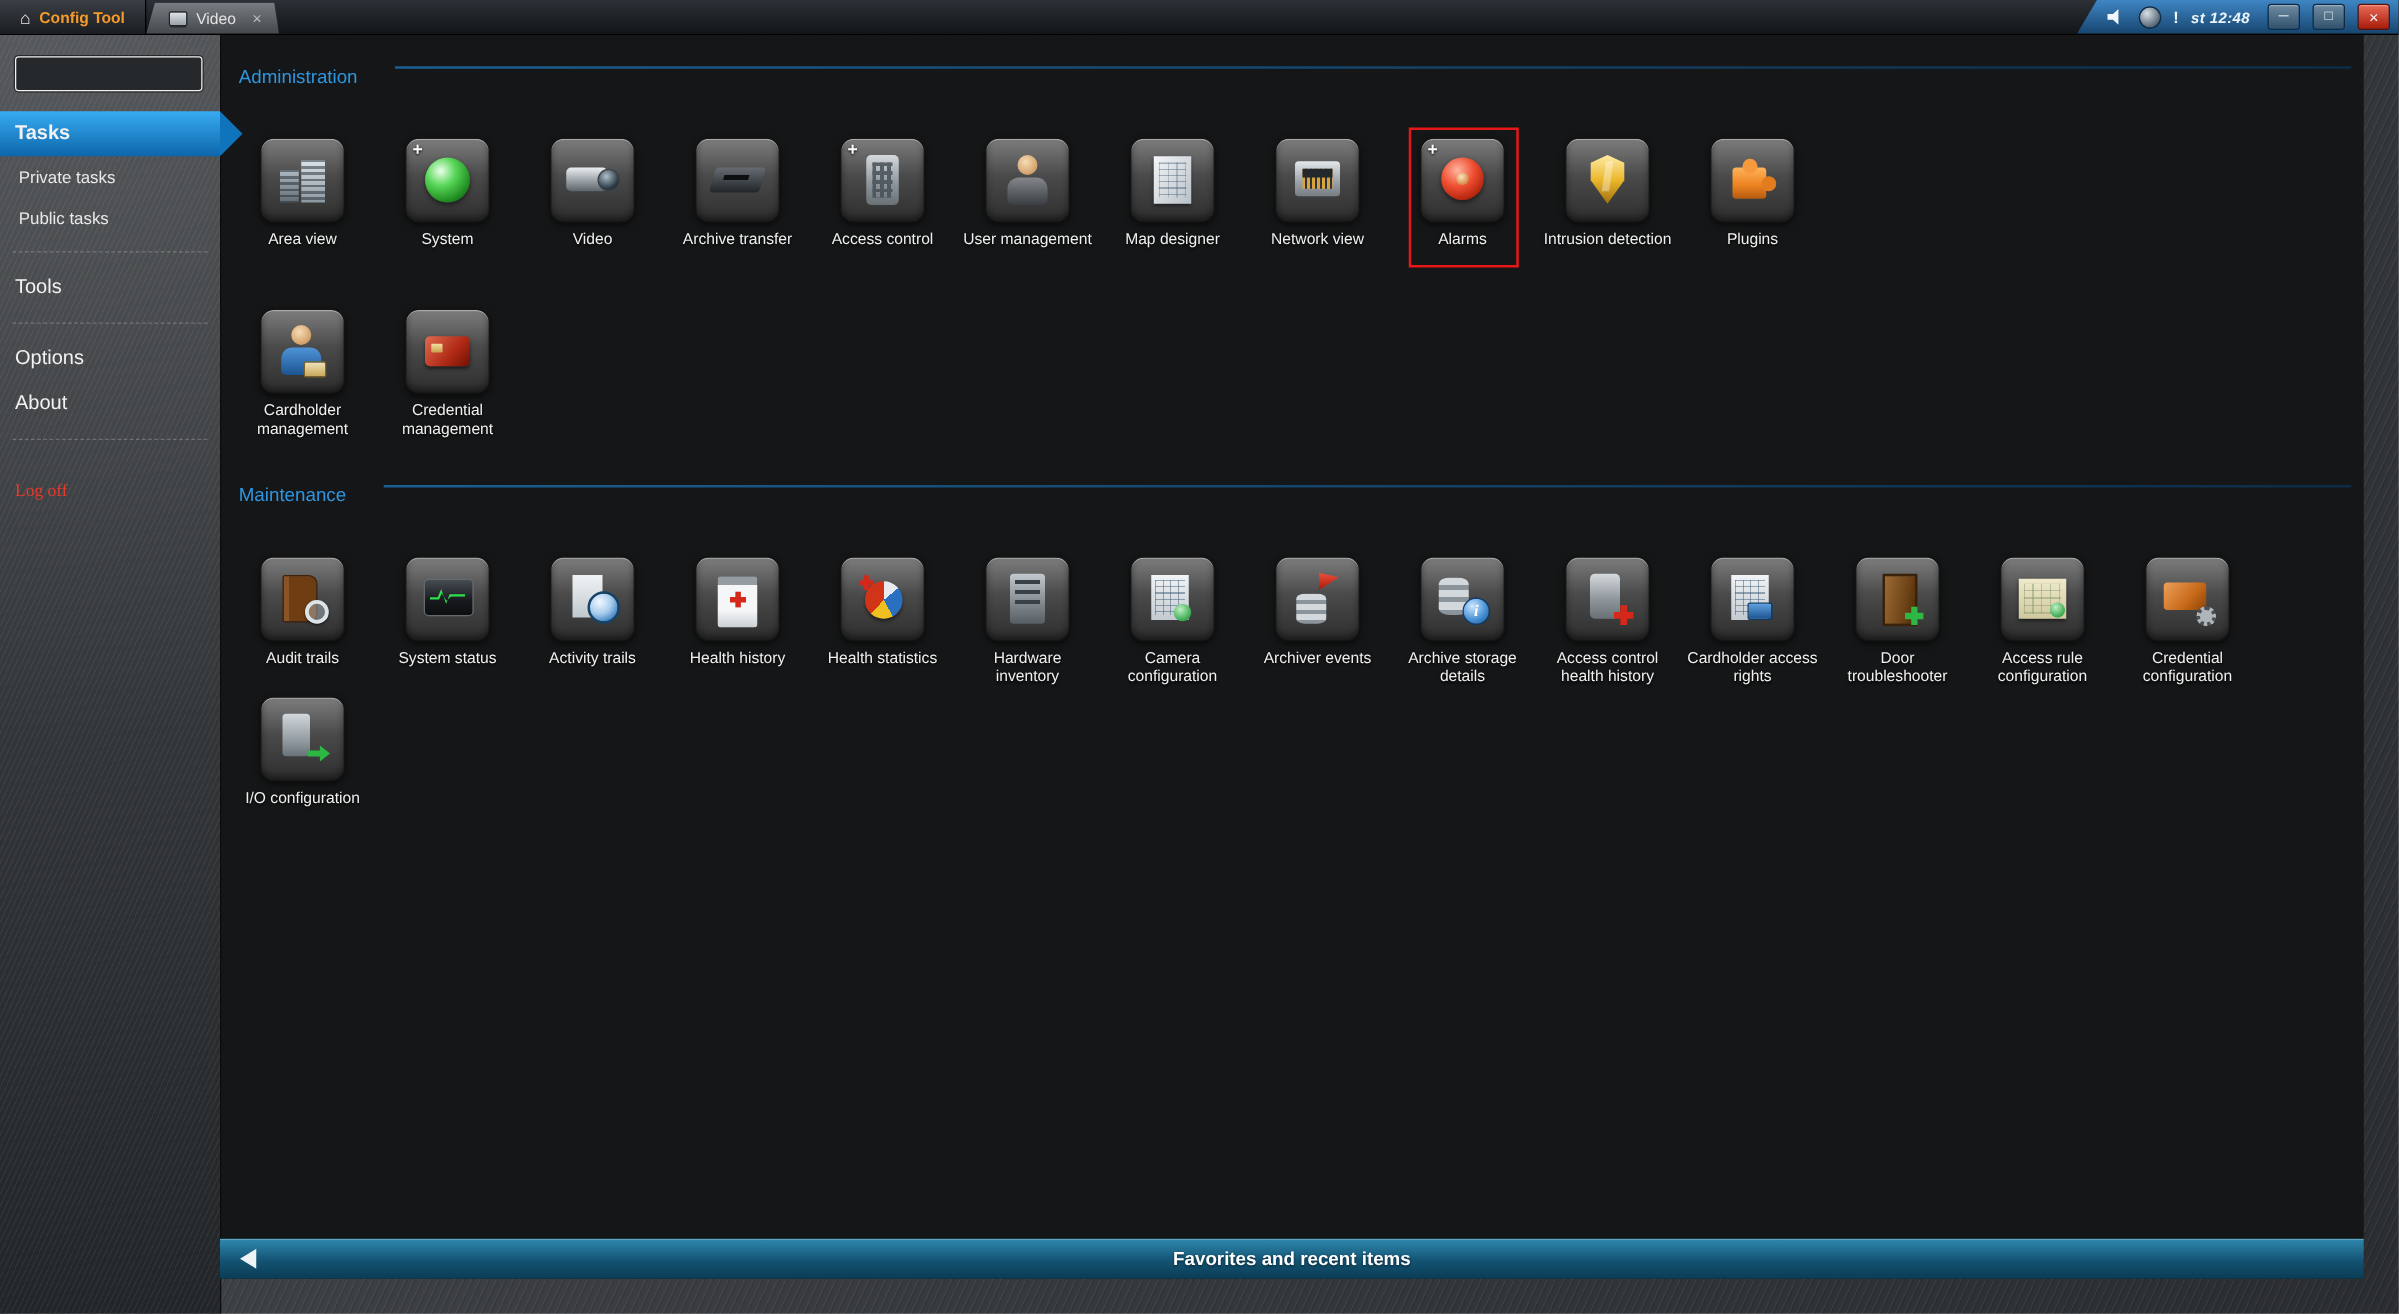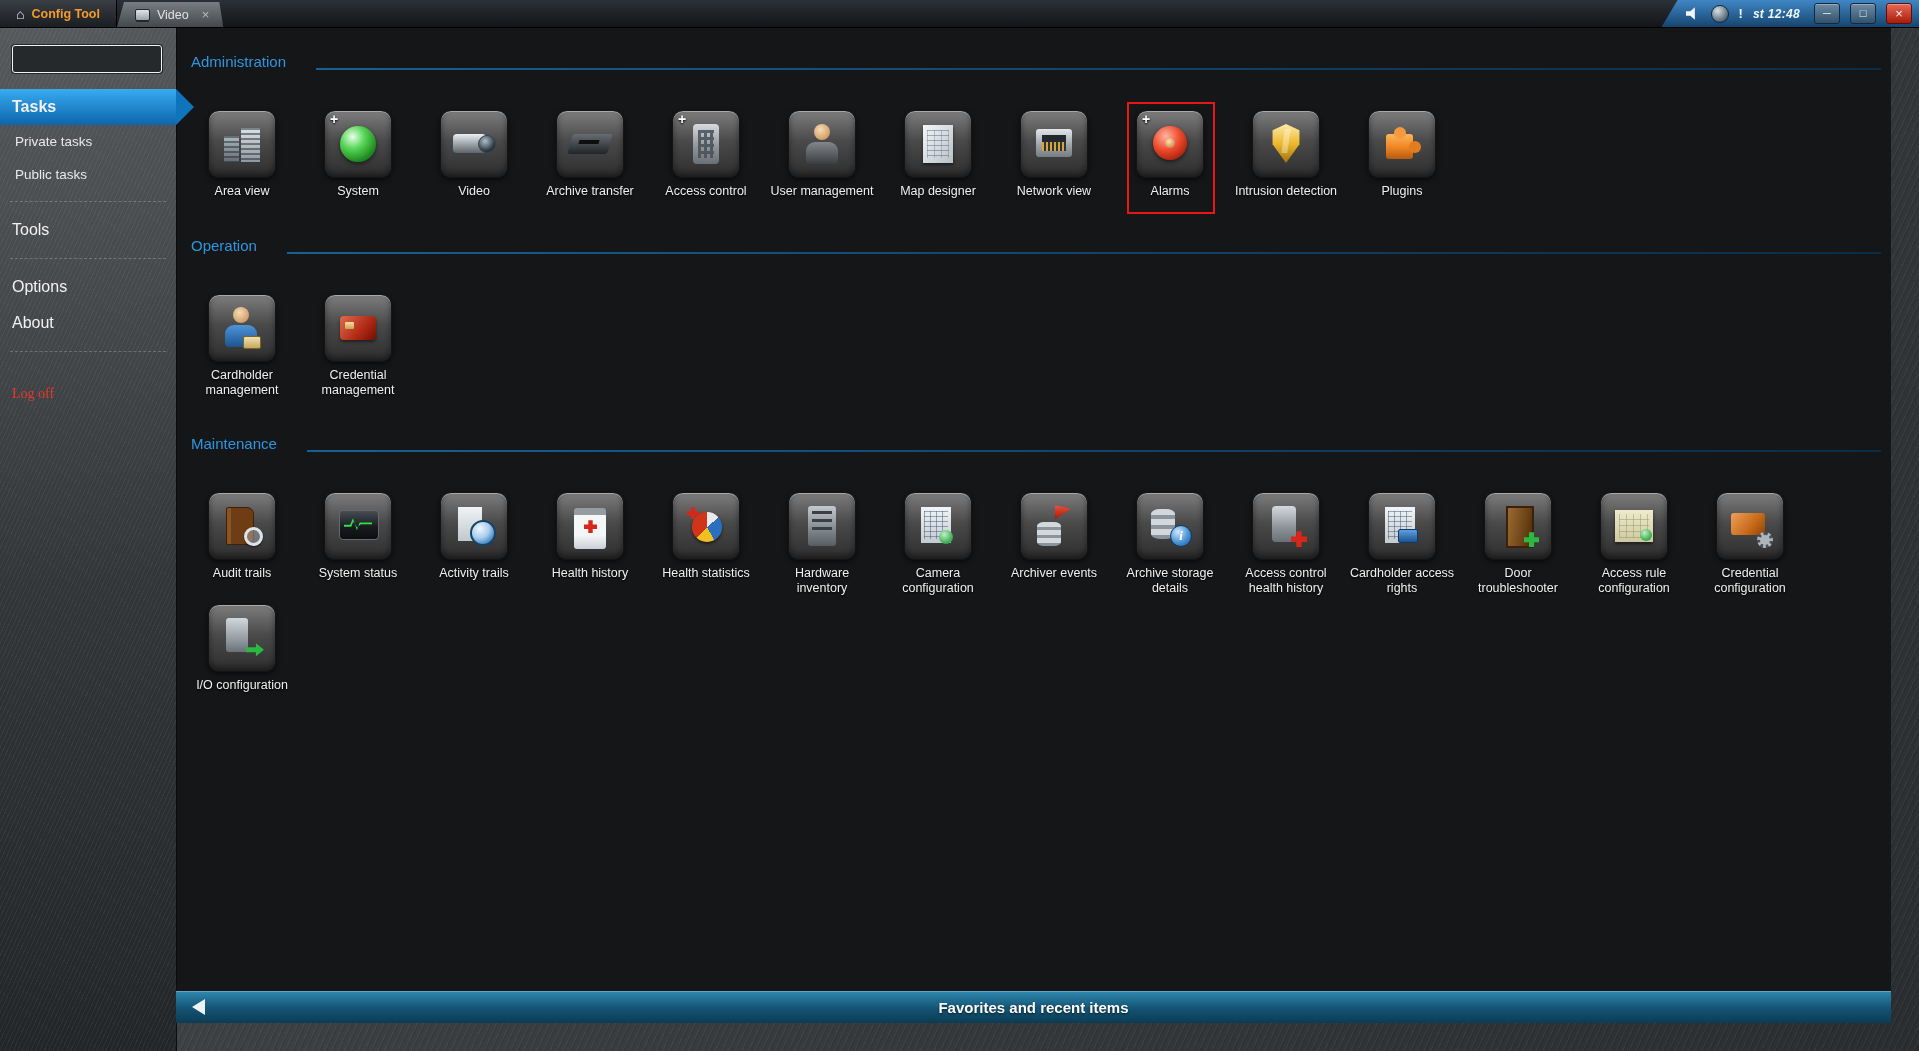--- a/index.html
+++ b/index.html
@@ -51,21 +51,21 @@
   .nav-big.sel{background:linear-gradient(#38abf0,#0d66ac);font-weight:bold;position:relative;}
   .nav-big.sel::after{content:'';position:absolute;right:-18px;top:0;width:0;height:0;
     border-top:18px solid transparent;border-bottom:18px solid transparent;border-left:18px solid #0f74bc;}
   .nav-small{height:33px;display:flex;align-items:center;padding-left:15px;color:#e9e9e9;font-size:13.5px;text-align:center;}
   .divider{border-top:1px dashed rgba(255,255,255,.22);margin:10px 10px;}
   .gap{height:14px;}
   .logoff{color:#e8392c !important;font-size:14px;font-family:Liberation Serif, serif;}
 
   
   .main{position:absolute;left:176px;top:27px;right:28px;bottom:28px;background:#151617;overflow:hidden;}
-  .sec-head{display:flex;align-items:flex-end;gap:30px;margin:30px 10px 0 15px;}
+  .sec-head{display:flex;align-items:flex-start;gap:30px;margin:30px 10px 0 15px;}
   .sec-head:first-child{margin-top:26px;}
   .sec-title{color:#2e96e0;font-size:15px;white-space:nowrap;}
   .sec-line{flex:1;height:2px;background:linear-gradient(90deg,#1b5f93,#11395a 70%,#0c2c46);}
 
   .row{display:flex;flex-wrap:wrap;align-items:flex-start;padding:40px 0 0 8px;}
   .cell{width:116px;display:flex;flex-direction:column;align-items:center;position:relative;margin-bottom:8px;}
   .tile{width:66px;height:66px;border-radius:11px;position:relative;
     background:linear-gradient(180deg,#7d7d7d,#4a4a4a 45%,#2e2e2e);
     border:1px solid #141414;display:flex;align-items:center;justify-content:center;
     box-shadow:inset 0 1px 0 rgba(255,255,255,.38), inset 0 -3px 6px rgba(0,0,0,.45), 0 2px 5px rgba(0,0,0,.6);}
@@ -415,24 +415,20 @@
         <span class="ic i-plugins">
             <i class="a"></i>
             <i class="b"></i>
           </span>
       </div>
       <div class="lbl">Plugins</div>
     </div>
 
   </div>
 
-  <div class="sec-head">
-    <span class="sec-title">Operation</span>
-    <span class="sec-line"></span>
-  </div>
   <div class="row">
 
     <div class="cell">
       <div class="tile">
         <span class="ic i-cardholder-management">
             <i class="a"></i>
             <i class="b"></i>
           </span>
       </div>
       <div class="lbl">Cardholder management</div>

